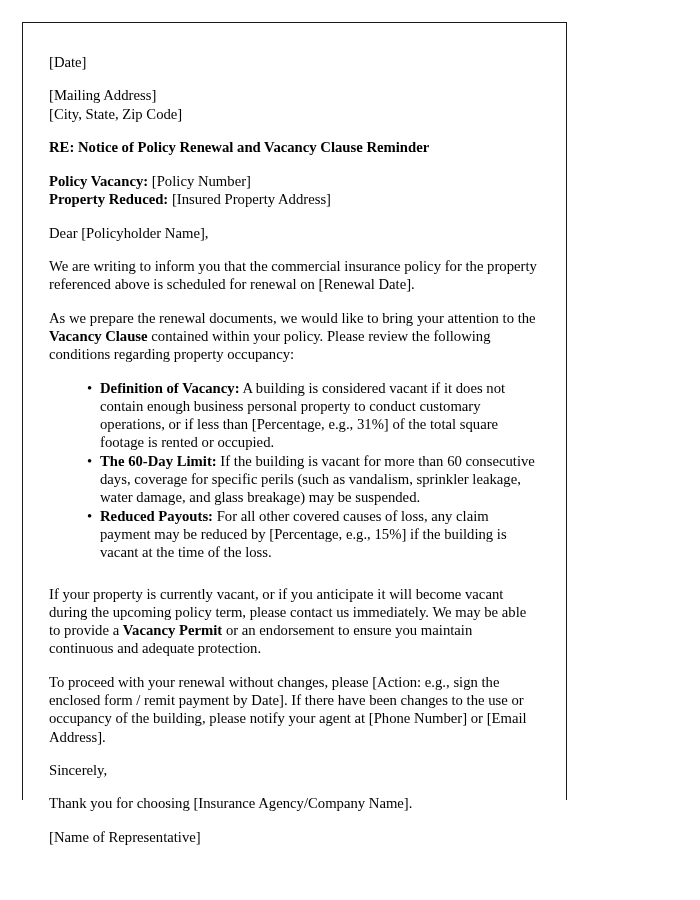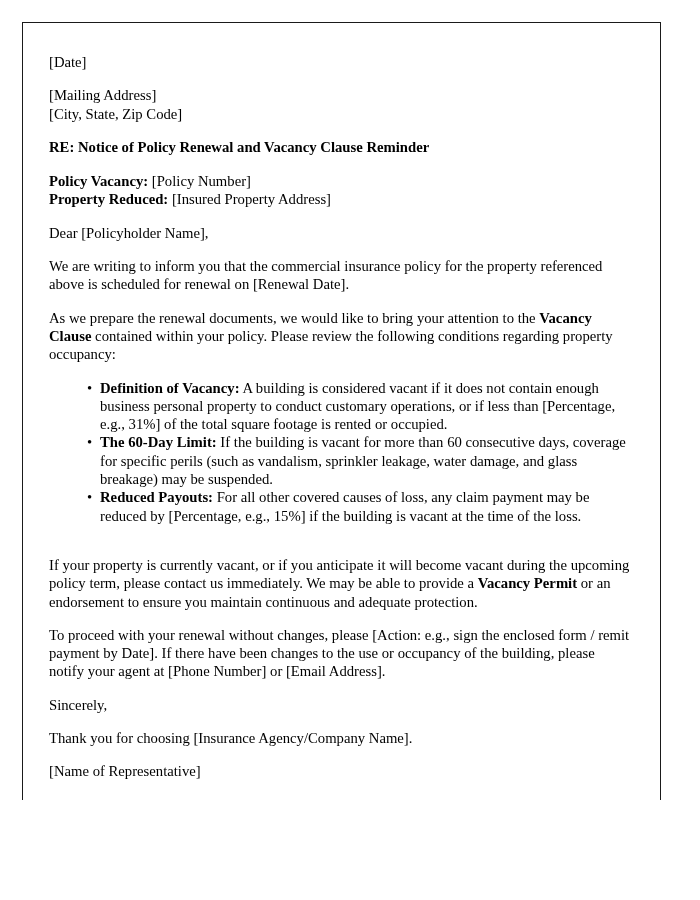--- a/index.html
+++ b/index.html
@@ -11,21 +11,21 @@
     width: 700px;
     height: 900px;
     overflow: hidden;
     font-family: "Liberation Serif", "DejaVu Serif", serif;
     color: #000000;
   }
   .page {
     position: absolute;
     left: 22px;
     top: 22px;
-    width: 639px;
+    width: 545px;
     height: 778px;
     border-top: 1.5px solid #1a1a1a;
     border-left: 1.5px solid #1a1a1a;
     border-right: 1.5px solid #1a1a1a;
     border-bottom: none;
     box-sizing: border-box;
     background: #ffffff;
   }
   .letter {
     padding: 30px 28px 0 26px;
@@ -41,21 +41,21 @@
     margin: 0 0 15px 0;
   }
   .block-tight .line {
     font-size: 14.7px;
     line-height: 18.3px;
   }
   b, .b {
     font-weight: bold;
   }
   ul.conditions {
-    margin: 0 0 31px 0;
+    margin: 0 0 23px 0;
     padding: 0 0 0 38px;
     list-style: none;
   }
   ul.conditions li {
     position: relative;
     font-size: 14.7px;
     line-height: 18.3px;
     margin: 0 0 0 0;
     padding-left: 13px;
   }

